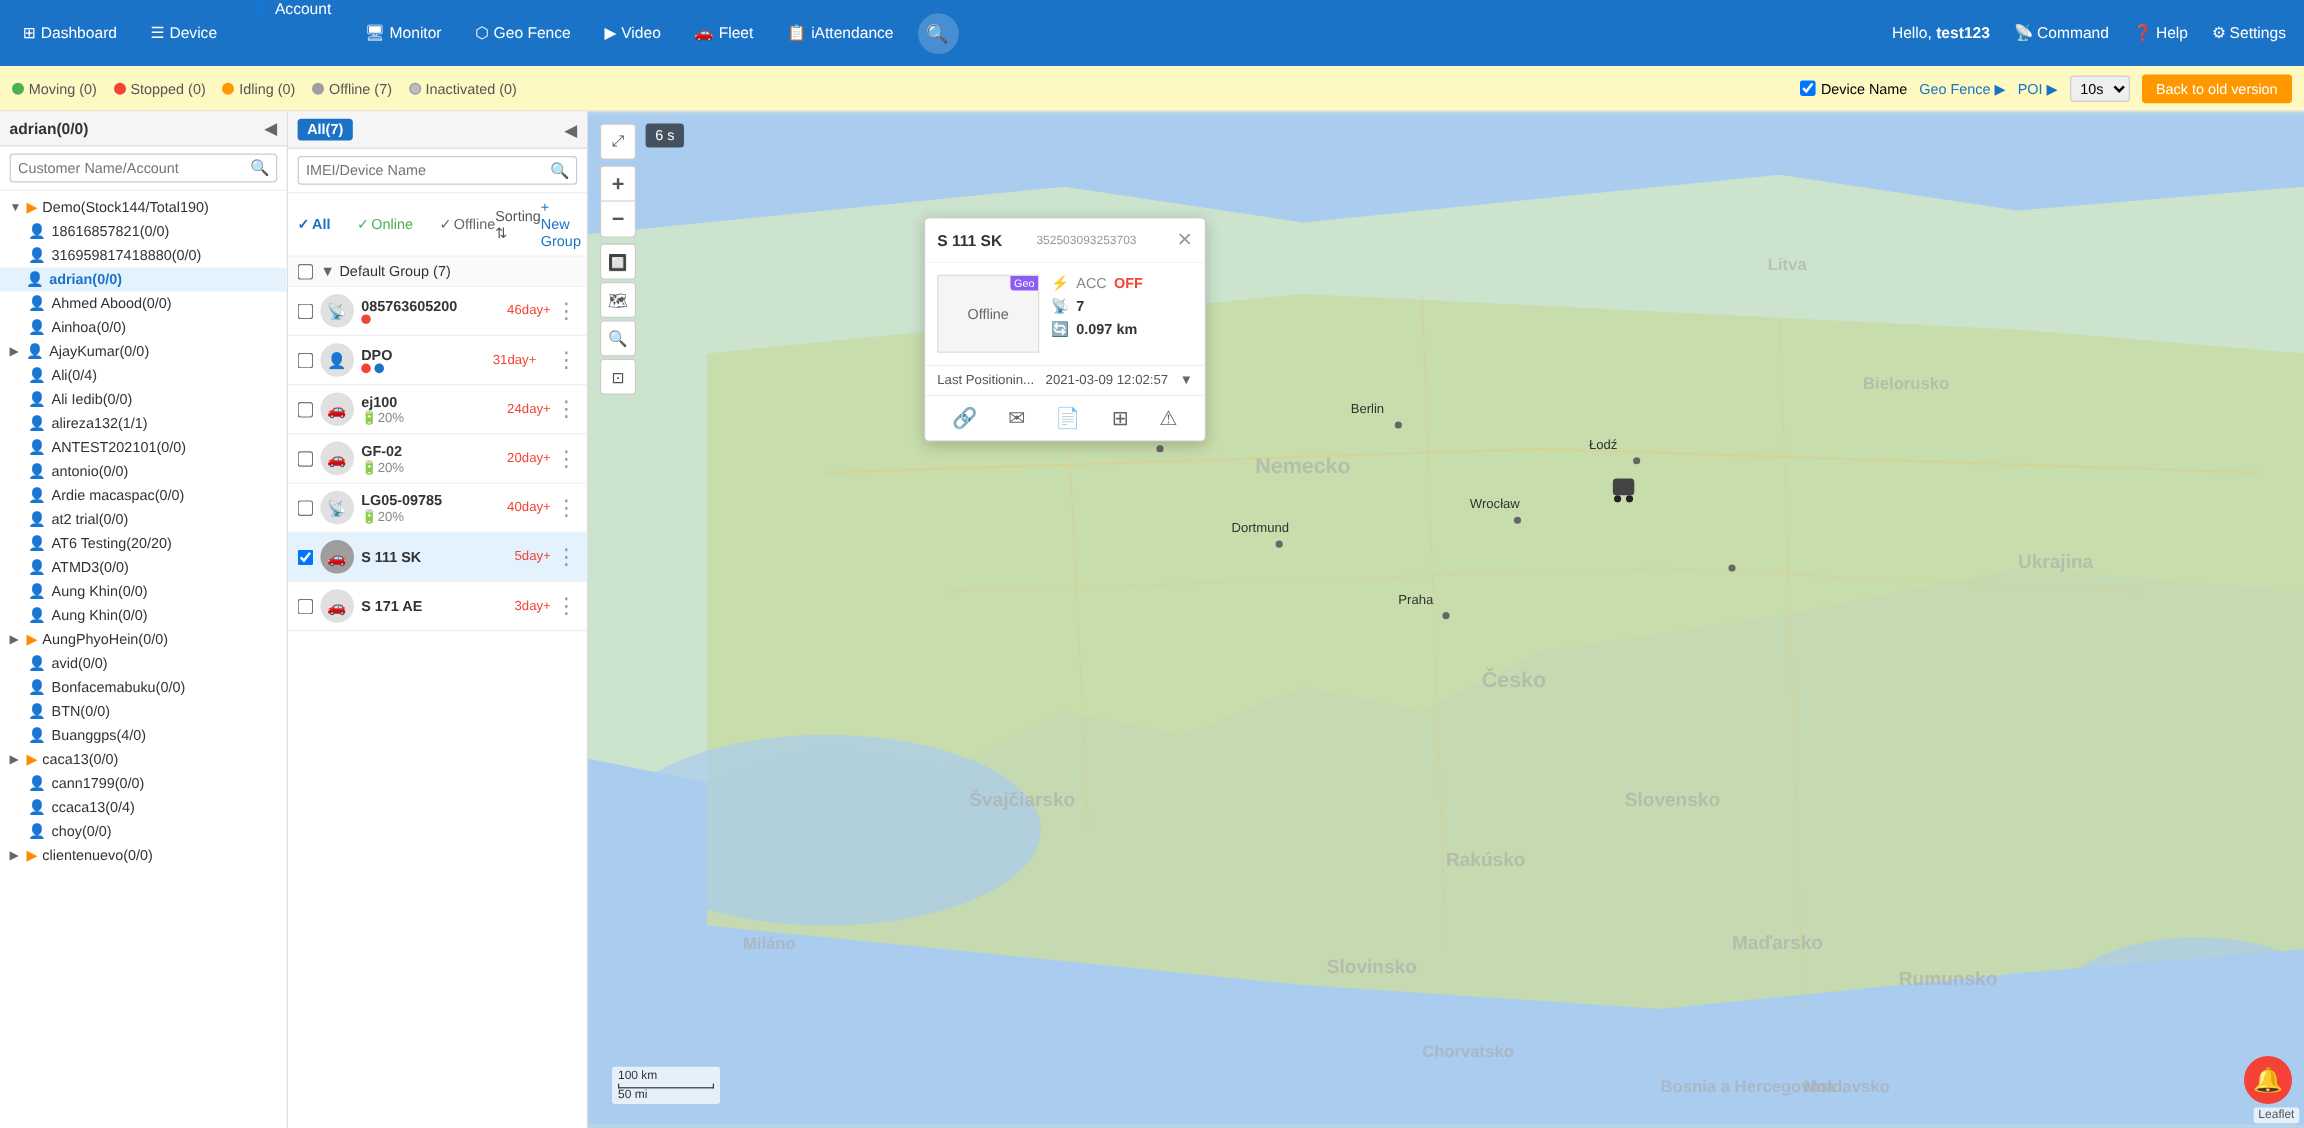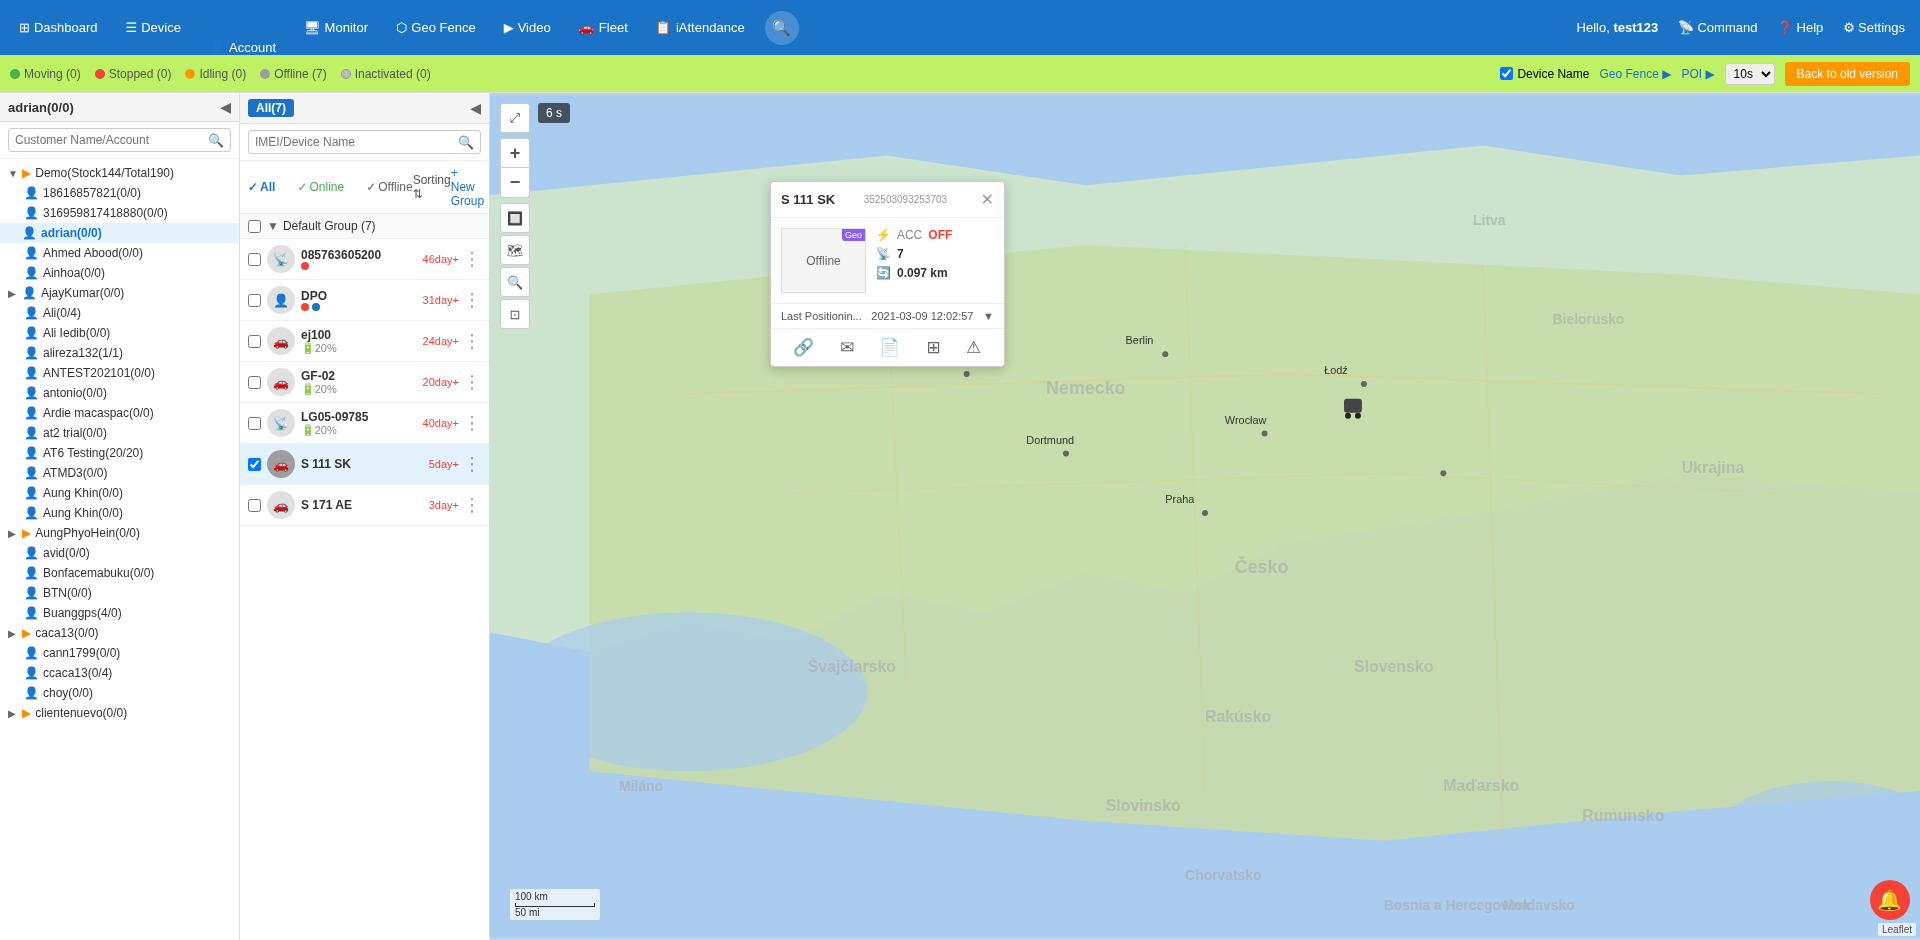--- a/index.html
+++ b/index.html
@@ -16,21 +16,21 @@
 <div style="display:flex;align-items:center;background:#1a73c7;height:55px;position:relative;z-index:100;">
   <div style="display:flex;align-items:center;height:100%;padding-left:5px;">
     <div style="color:white;padding:0 14px;height:55px;display:flex;align-items:center;cursor:pointer;font-size:13px;gap:4px;">
       <span>⊞</span>
       <span>Dashboard</span>
     </div>
     <div style="color:white;padding:0 14px;height:55px;display:flex;align-items:center;cursor:pointer;font-size:13px;gap:4px;">
       <span>☰</span>
       <span>Device</span>
     </div>
-    <div style="color:white;padding:0 14px;height:55px;display:flex;align-items:flex-end;cursor:pointer;font-size:13px;gap:4px;">
+    <div style="color:white;padding:0 14px;height:55px;display:flex;align-items:flex-start;cursor:pointer;font-size:13px;gap:4px;">
       <span>👤</span>
       <span>Account</span>
     </div>
     <div style="color:white;padding:0 14px;height:55px;display:flex;align-items:center;cursor:pointer;font-size:13px;gap:4px;">
       <span>🖥</span>
       <span>Monitor</span>
     </div>
     <div style="color:white;padding:0 14px;height:55px;display:flex;align-items:center;cursor:pointer;font-size:13px;gap:4px;">
       <span>⬡</span>
       <span>Geo Fence</span>
@@ -50,21 +50,21 @@
     <div style="width:34px;height:34px;border-radius:50%;background:rgba(255,255,255,0.2);display:flex;align-items:center;justify-content:center;margin-left:6px;cursor:pointer;color:white;font-size:15px;">🔍</div>
   </div>
   <div style="display:flex;align-items:center;margin-left:auto;color:white;padding-right:15px;gap:20px;font-size:13px;">
     <span>Hello, <span style="font-weight:bold;">test123</span></span>
     <span style="cursor:pointer;display:flex;align-items:center;gap:3px;">📡 <span>Command</span></span>
     <span style="cursor:pointer;display:flex;align-items:center;gap:3px;">❓ <span>Help</span></span>
     <span style="cursor:pointer;display:flex;align-items:center;gap:3px;">⚙ <span>Settings</span></span>
   </div>
 </div>
 
-<div style="display:flex;align-items:center;background:#bef264;height:38px;border-bottom:1px solid #ddd;padding:0 10px;gap:14px;">
+<div style="display:flex;align-items:center;background:#fef9c3;height:38px;border-bottom:1px solid #ddd;padding:0 10px;gap:14px;">
   <div style="display:flex;align-items:center;gap:4px;font-size:12px;color:#555;cursor:pointer;">
     <span style="width:10px;height:10px;border-radius:50%;background:#4caf50;display:inline-block;"></span>
     <span>Moving (<span>0</span>)</span>
   </div>
   <div style="display:flex;align-items:center;gap:4px;font-size:12px;color:#555;cursor:pointer;">
     <span style="width:10px;height:10px;border-radius:50%;background:#f44336;display:inline-block;"></span>
     <span>Stopped (<span>0</span>)</span>
   </div>
   <div style="display:flex;align-items:center;gap:4px;font-size:12px;color:#555;cursor:pointer;">
     <span style="width:10px;height:10px;border-radius:50%;background:#ff9800;display:inline-block;"></span>
@@ -274,21 +274,21 @@
       <div style="display:flex;align-items:center;padding:6px 8px;border-bottom:1px solid #f0f0f0;cursor:pointer;">
         <input type="checkbox" style="margin-right: 6px;">
         <div style="width:28px;height:28px;border-radius:50%;background:#e0e0e0;display:flex;align-items:center;justify-content:center;margin-right:6px;font-size:13px;flex-shrink:0;color:#555;">👤</div>
         <div style="flex:1;min-width:0;">
           <div style="font-size:12px;font-weight:bold;color:#333;">DPO</div>
           <div style="display:flex;align-items:center;gap:3px;">
             <span style="width:8px;height:8px;border-radius:50%;background:#f44336;display:inline-block;"></span>
             <span style="width:8px;height:8px;border-radius:50%;background:#1a73c7;display:inline-block;"></span>
           </div>
         </div>
-        <span style="font-size:11px;color:#f44336;margin-right:4px;">31day+</span>
+        <span style="font-size:11px;color:#f44336;margin-right:16px;">31day+</span>
         <span style="color:#999;cursor:pointer;font-size:18px;">⋮</span>
       </div>
 
       <div style="display:flex;align-items:center;padding:6px 8px;border-bottom:1px solid #f0f0f0;cursor:pointer;">
         <input type="checkbox" style="margin-right: 6px;">
         <div style="width:28px;height:28px;border-radius:50%;background:#e0e0e0;display:flex;align-items:center;justify-content:center;margin-right:6px;font-size:13px;flex-shrink:0;color:#555;">🚗</div>
         <div style="flex:1;min-width:0;">
           <div style="font-size:12px;font-weight:bold;color:#333;">ej100</div>
           <div style="font-size:11px;color:#888;">🔋20%</div>
         </div>

